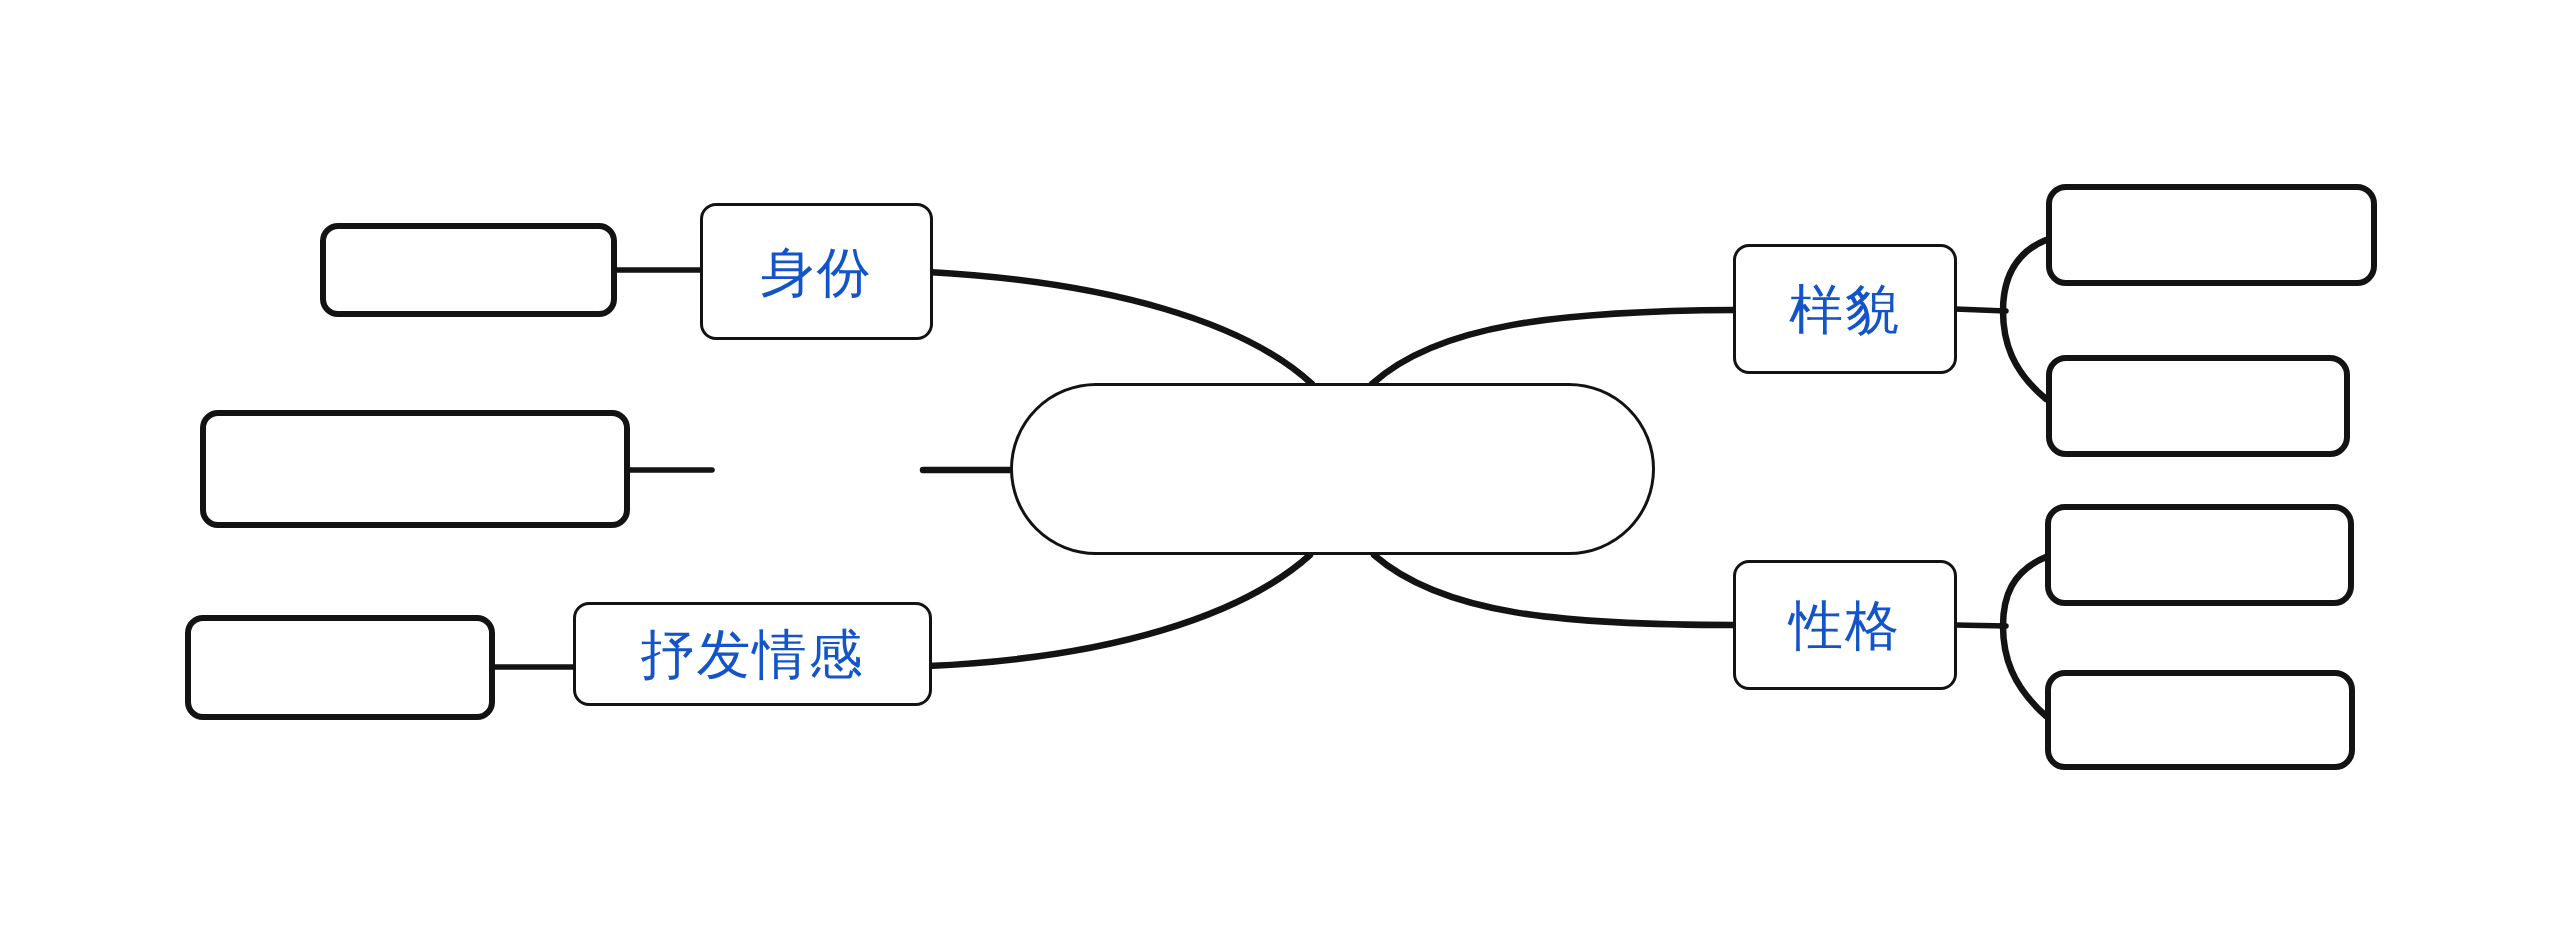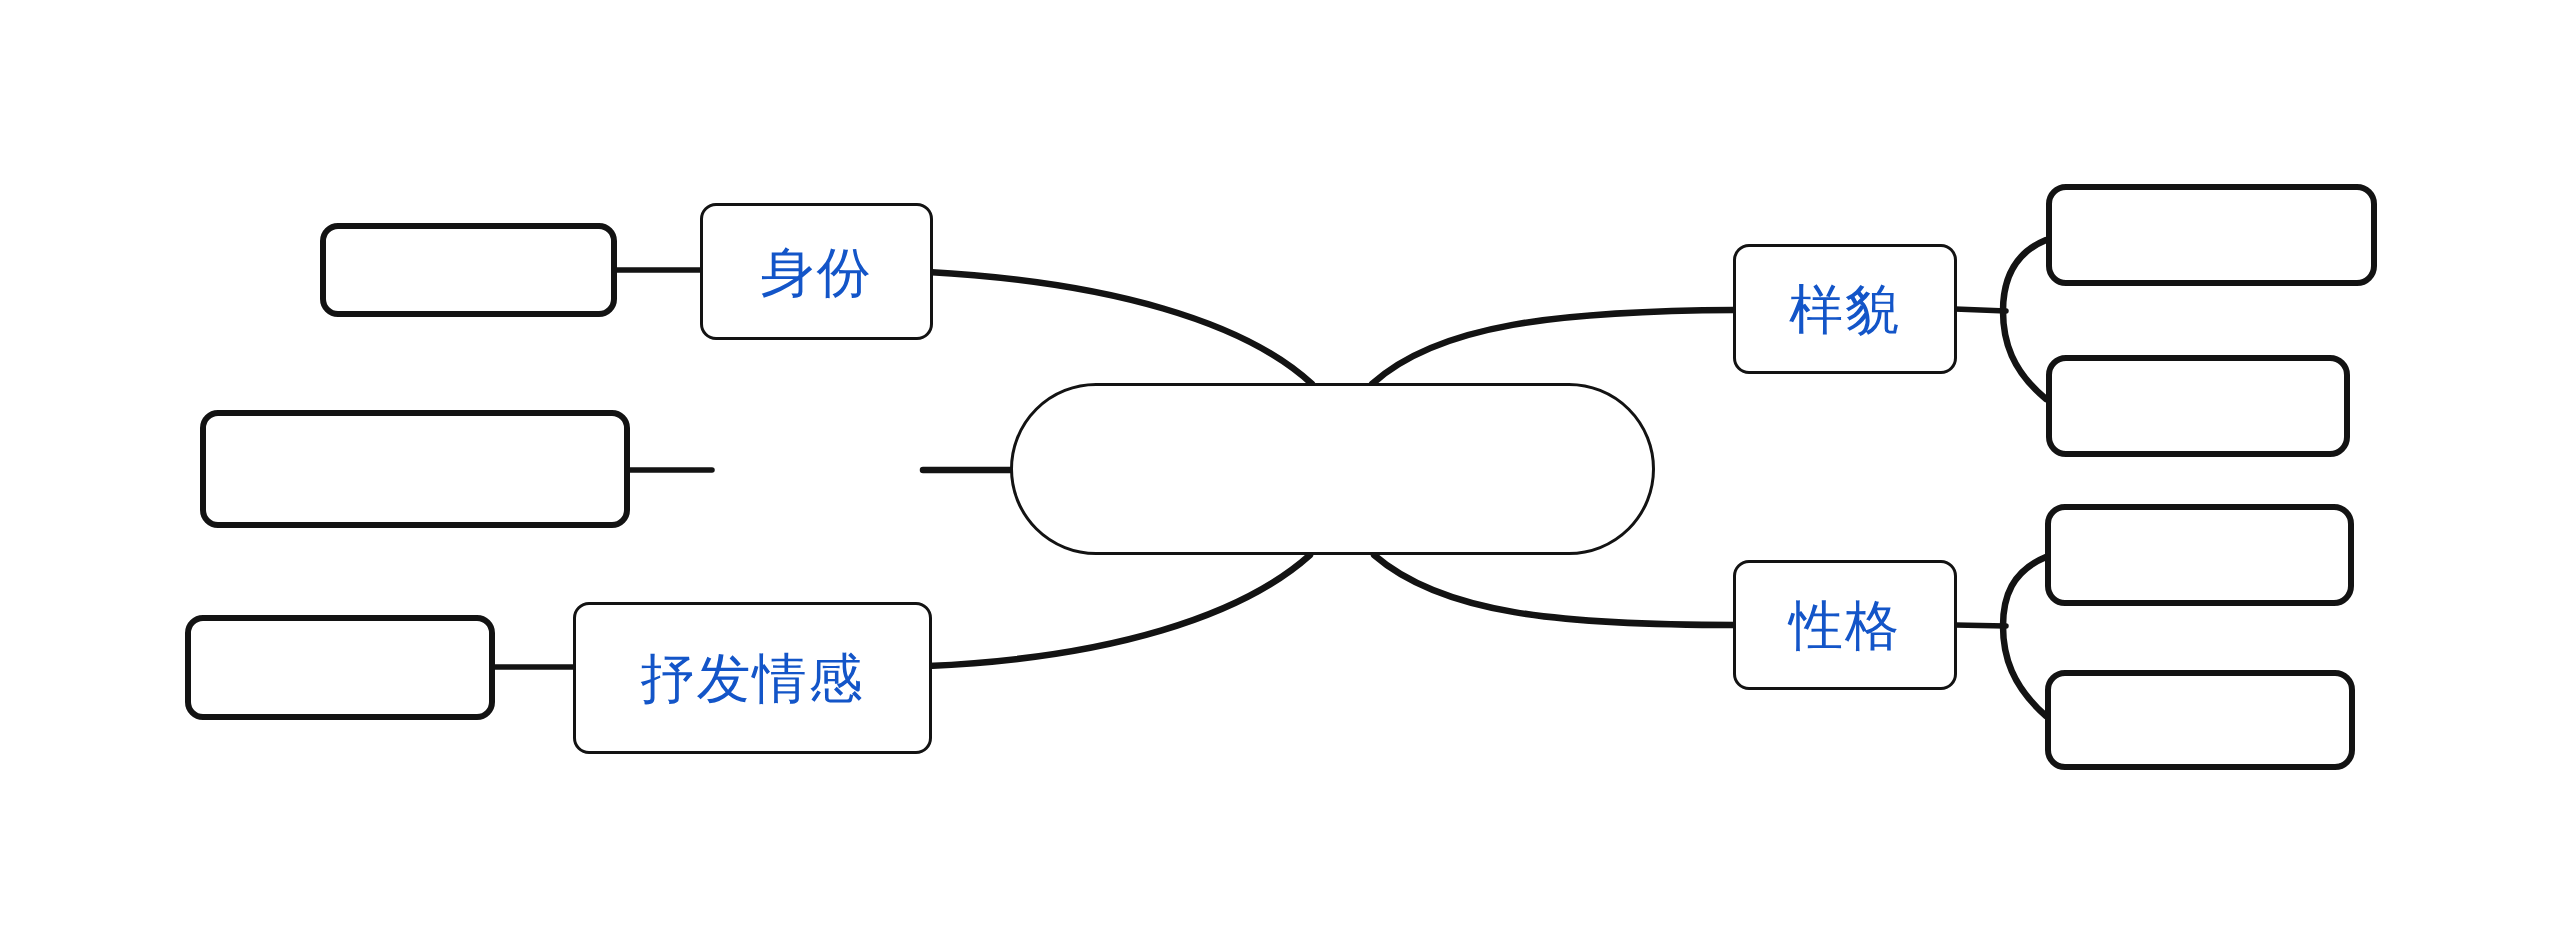--- a/index.html
+++ b/index.html
@@ -57,21 +57,21 @@
     color: #111111;
     font-weight: 700;
     font-size: 52px;
   }
   
   #central          { left: 1010px; top: 383px; width: 645px; height: 172px; }
   #n-identity       { left: 700px;  top: 203px; width: 233px; height: 137px; }
   #b-identity-child { left: 320px;  top: 223px; width: 297px; height: 94px;  }
   #n-hobby          { left: 710px;  top: 410px; width: 215px; height: 118px; }
   #b-hobby-child    { left: 200px;  top: 410px; width: 430px; height: 118px; }
-  #n-express        { left: 573px;  top: 602px; width: 359px; height: 152px; }
+  #n-express        { left: 573px;  top: 602px; width: 359px; height: 104px; }
   #b-express-child  { left: 185px;  top: 615px; width: 310px; height: 105px; }
   #n-appearance     { left: 1733px; top: 244px; width: 224px; height: 130px; text-align: right; }
   #c-appearance-1   { left: 2046px; top: 184px; width: 331px; height: 102px; border-radius: 20px; }
   #c-appearance-2   { left: 2046px; top: 355px; width: 304px; height: 102px; border-radius: 20px; }
   #n-personality    { left: 1733px; top: 560px; width: 224px; height: 130px; align-items: center; }
   #c-personality-1  { left: 2045px; top: 504px; width: 309px; height: 102px; border-radius: 20px; }
   #c-personality-2  { left: 2045px; top: 670px; width: 310px; height: 100px; border-radius: 20px; }
 </style>
 </head>
 <body>

